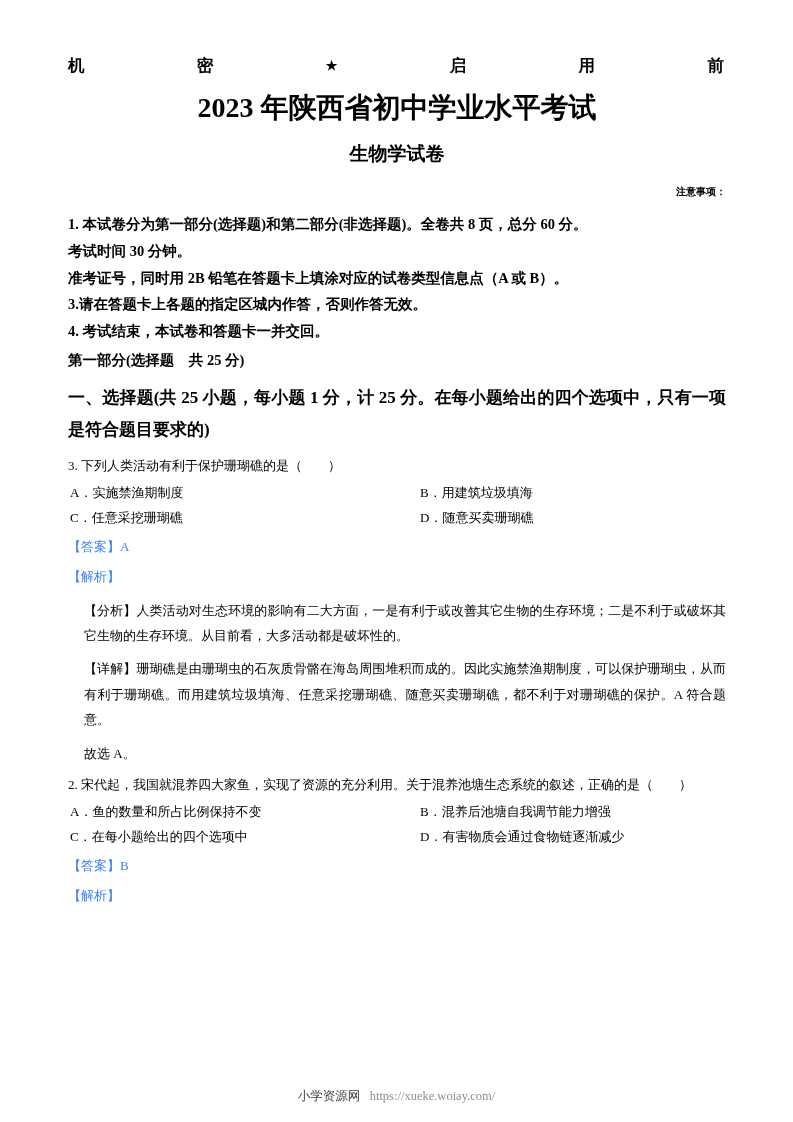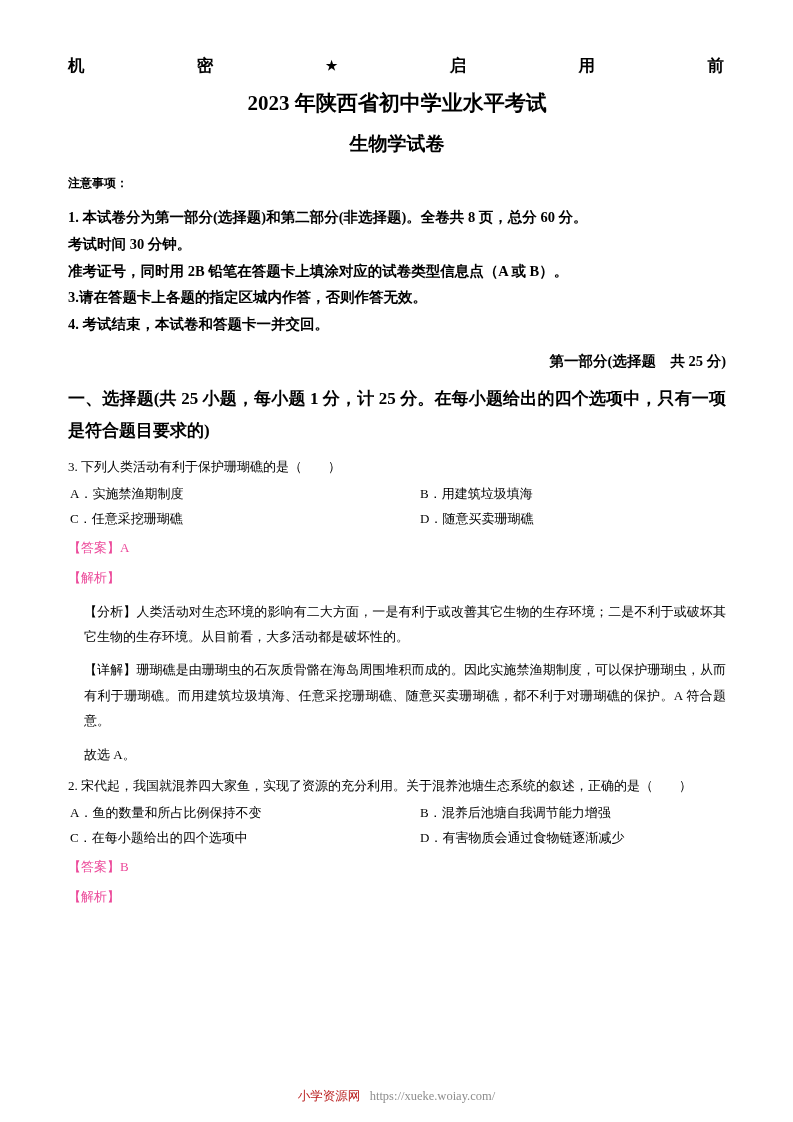--- a/index.html
+++ b/index.html
@@ -45,48 +45,49 @@
 
   .paper-type {
     font-weight: bold;
     font-size: 14.5px;
     margin: 0 0 18px 0;
   }
 
   .title1 {
     text-align: center;
     font-weight: bold;
-    font-size: 21px;
+    font-size: 28px;
     margin: 0 0 14px 0;
   }
   .title2 {
     text-align: center;
     font-weight: bold;
     font-size: 19px;
     margin: 0 0 18px 0;
   }
 
   .notice-head {
     font-weight: bold;
-    font-size: 12px;
+    font-size: 10px;
     margin: 0 0 12px 0;
+    text-align: right;
   }
   .notice-item {
     font-weight: bold;
     font-size: 14.5px;
     line-height: 1.85;
     margin: 0;
     text-align: justify;
   }
 
   .part-title {
-    text-align: right;
+    text-align: left;
     font-weight: bold;
     font-size: 14.5px;
-    margin: 14px 0 12px 0;
+    margin: 6px 0 12px 0;
   }
   .section-desc {
     font-weight: bold;
     font-size: 17px;
     line-height: 1.85;
     margin: 0 0 10px 0;
     text-align: justify;
   }
 
   .q-stem {
@@ -99,41 +100,41 @@
     font-size: 13px;
     line-height: 1.9;
     gap: 20px;
   }
   .opt-a, .opt-c { width: 330px; padding-left: 2px; }
   .opt-b, .opt-d { flex: 1; padding-left: 0px; }
 
   .tag-line {
     font-size: 13px;
     line-height: 1.9;
-    color: #ec4899;
+    color: #3b82f6;
     margin: 5px 0 0 0;
   }
 
   .expl-para {
     font-size: 13px;
     line-height: 1.95;
     margin: 8px 0 0 16px;
     text-align: justify;
   }
 
   .watermark {
     position: absolute;
     left: 0;
     top: 1088px;
     width: 793px;
     text-align: center;
     font-size: 12.5px;
     color: #8e8e8e;
   }
-  .watermark .wm-cn { color: #b91c1c; }
+  .watermark .wm-cn { color: #404040; }
 </style>
 </head>
 <body>
 
 <div class="page">
   <div class="content">
 
     <div class="secret-line">
       <span>机</span>
       <span>密</span>

